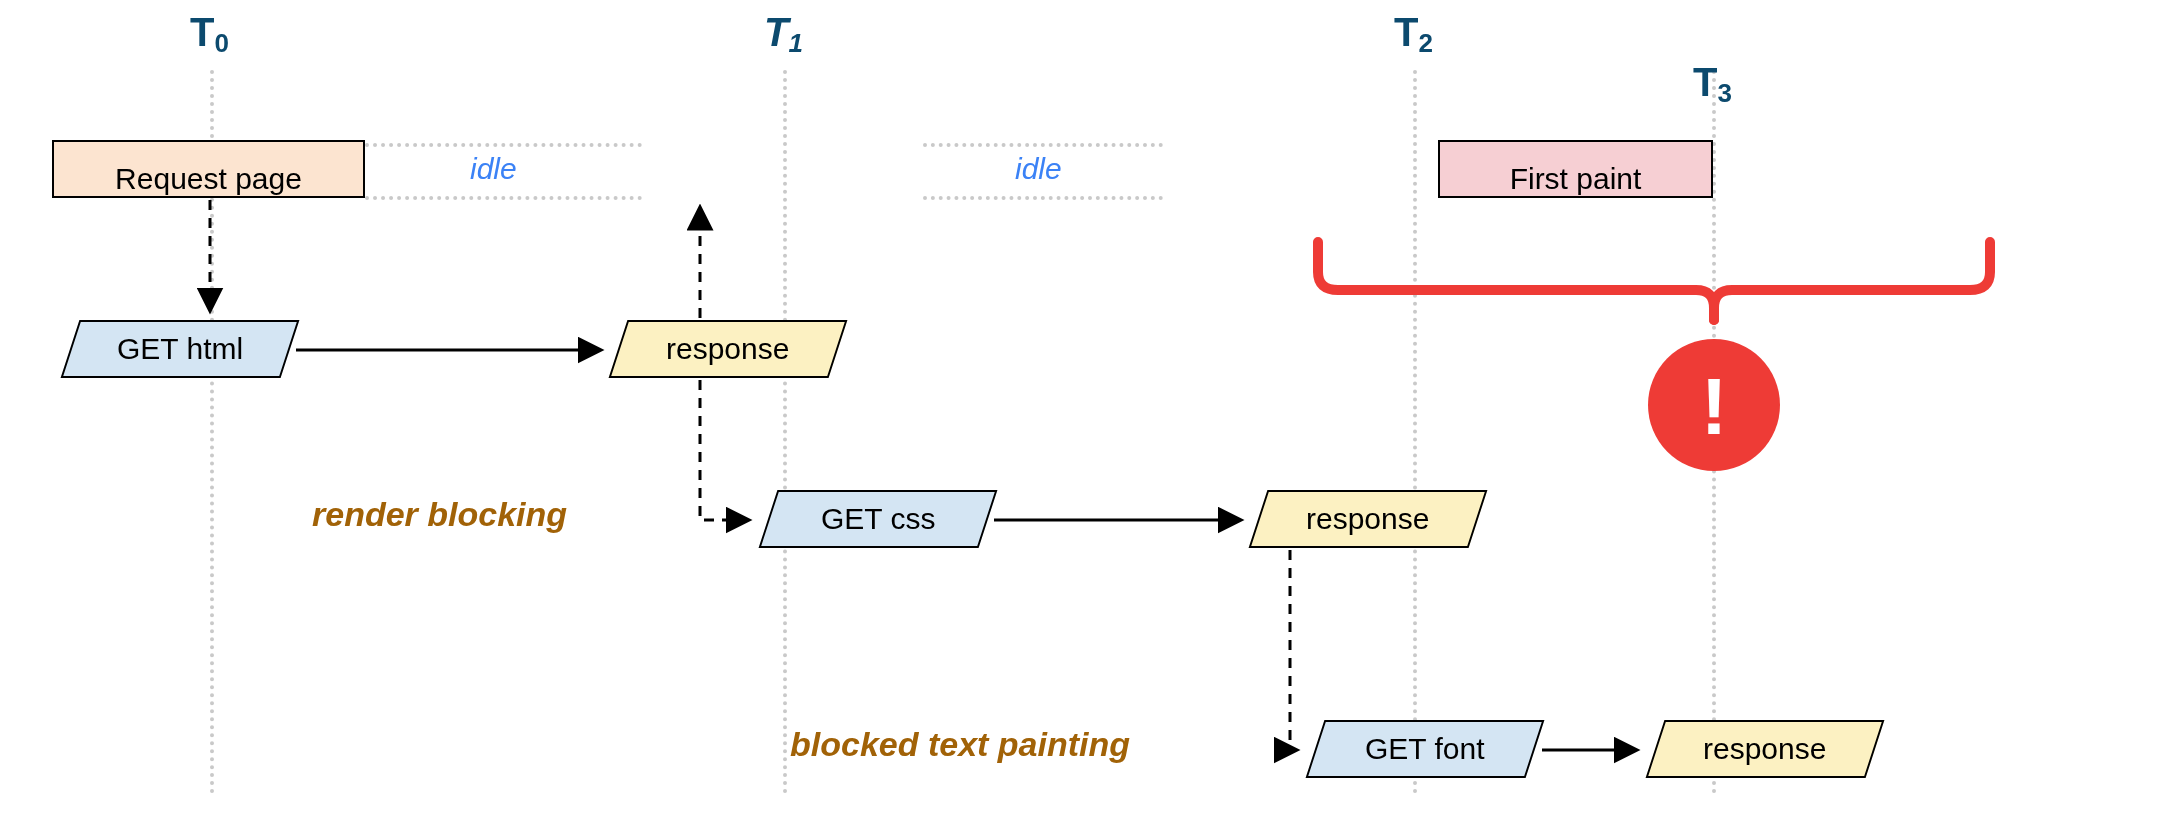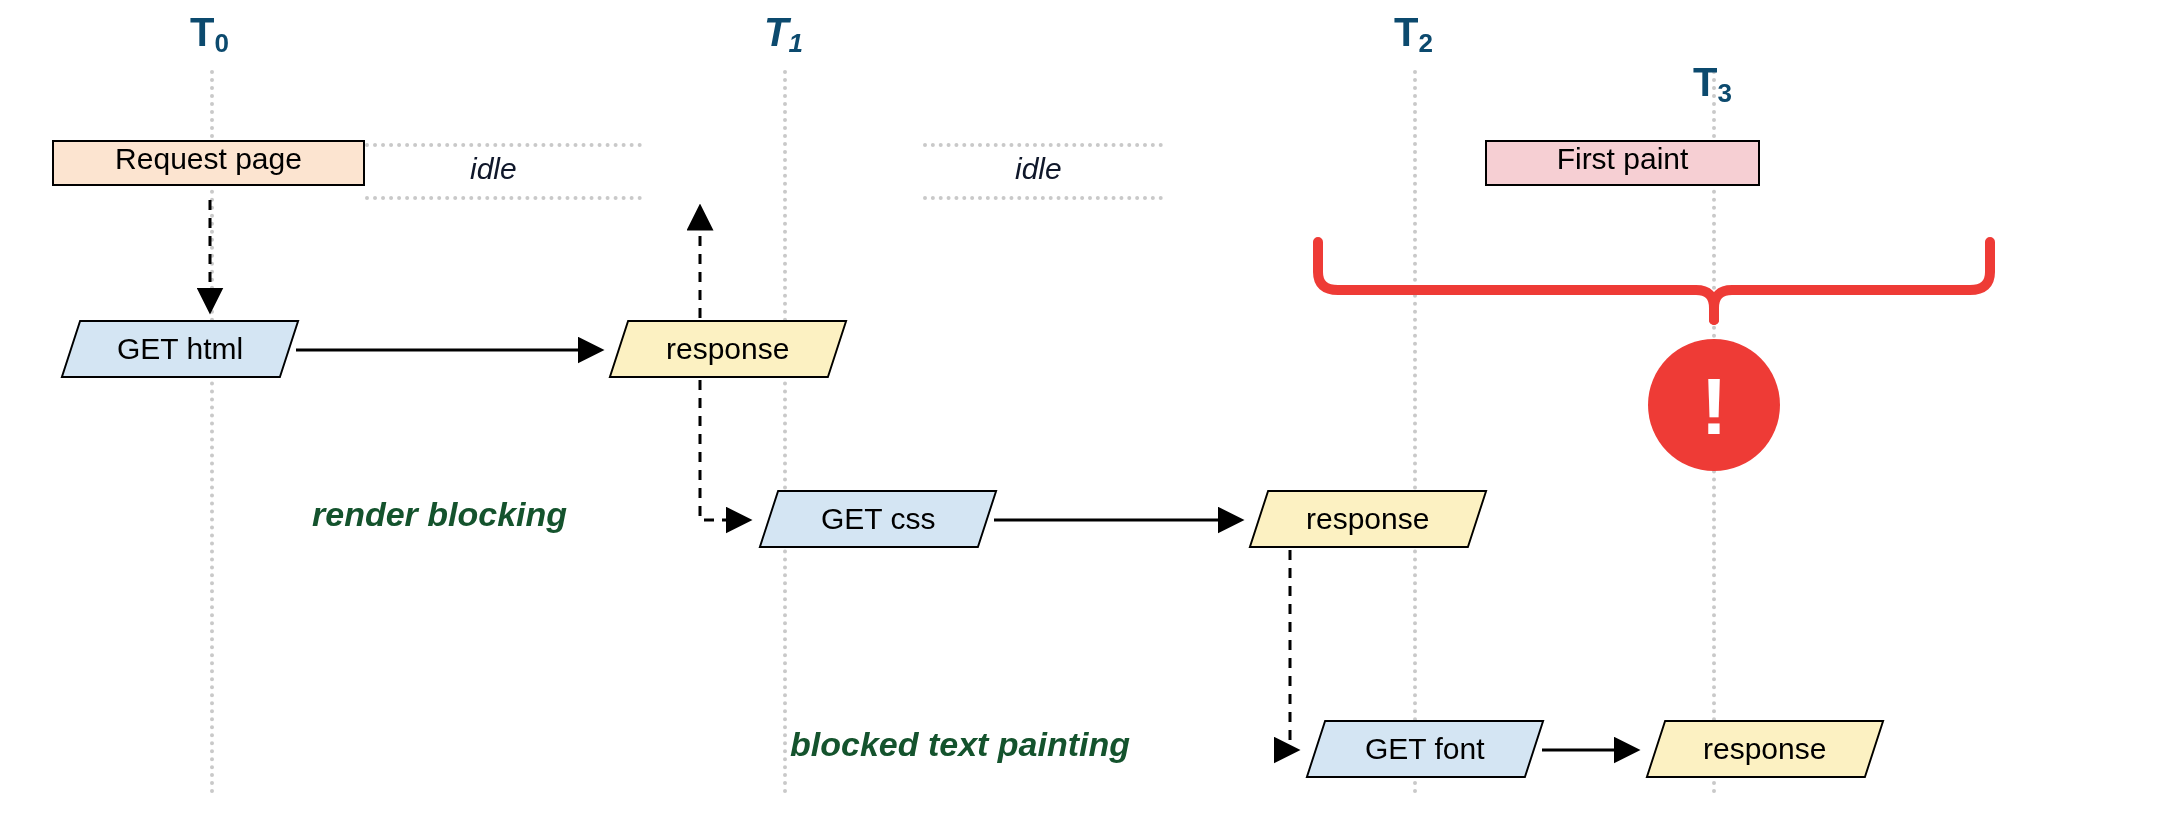--- a/index.html
+++ b/index.html
@@ -25,53 +25,53 @@
   }
   .hdots {
     position: absolute;
     height: 0;
     border-top: 4px dotted #c9c9c9;
   }
   .idle {
     position: absolute;
     font-style: italic;
     font-size: 30px;
-    color: #0f172a;
+    color: #3b82f6;
   }
   .box {
     position: absolute;
     border: 2px solid #000;
-    height: 46px;
+    height: 58px;
     display: flex;
-    align-items: flex-start;
+    align-items: flex-end;
     justify-content: center;
     font-size: 30px;
     font-weight: 400;
     box-sizing: border-box;
   }
   .c-peach { background: #fce4d0; }
-  .c-pink  { background: #f6cfd3; margin-left: 47px; }
+  .c-pink  { background: #f6cfd3; }
   .c-green { background: #d6ebd5; }
   .c-blue  { background: #d4e5f3; }
   .c-cream { background: #fcf1c2; }
   .para {
     position: absolute;
     height: 58px;
     display: flex;
     align-items: center;
     justify-content: center;
     font-size: 30px;
     border: 2px solid #000;
     box-sizing: border-box;
     transform: skewX(-18deg);
   }
   .para > span { transform: skewX(18deg); display: inline-block; }
   .annot {
     position: absolute;
-    color: #14532d;
+    color: #a16207;
     font-weight: 700;
     font-style: italic;
     font-size: 34px;
   }
   svg.overlay {
     position: absolute;
     left: 0; top: 0;
     width: 2177px; height: 824px;
     pointer-events: none;
   }

